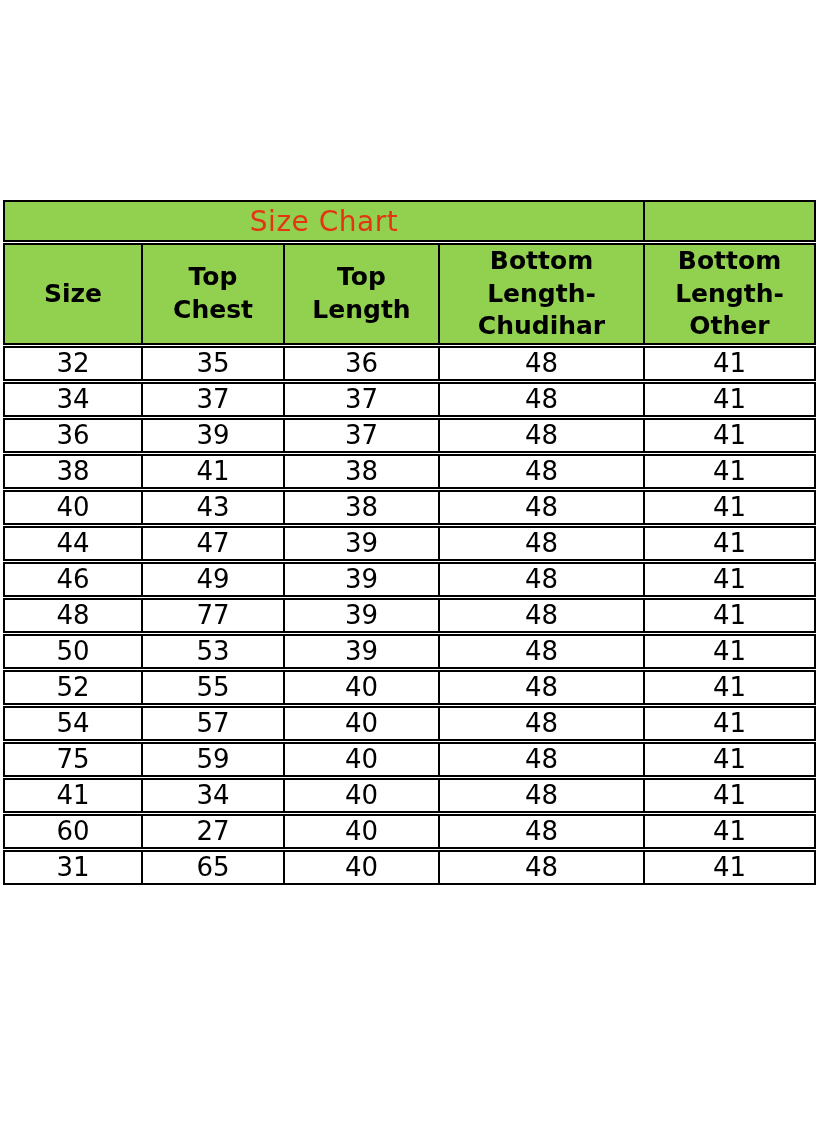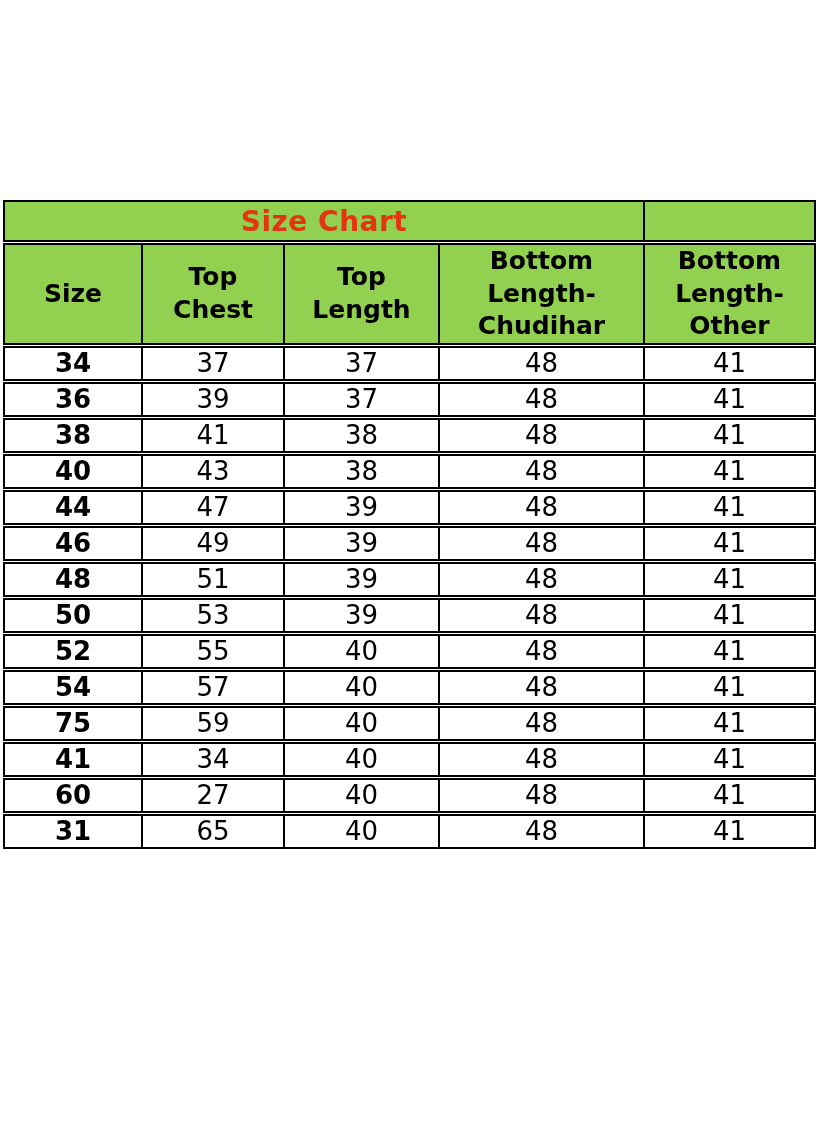--- a/index.html
+++ b/index.html
@@ -35,21 +35,20 @@
     padding: 0;
     text-align: center;
     vertical-align: middle;
     border: 2px solid var(--border-color, #000);
     border-left: none;
     overflow: hidden;
   }
   .size-table th:first-child,
   .size-table td:first-child {
     border-left: 2px solid var(--border-color, #000);
-    font-weight: bold;
   }
 
   .title-cell {
     background: var(--header-bg, #92d050);
     color: var(--title-color, #e43512);
     font-size: 28px;
     font-weight: normal;
     height: 42px;
     letter-spacing: 0.5px;
   }
@@ -98,20 +97,27 @@
         <th class="hcell">Bottom
 Length-
 Chudihar</th>
         <th class="hcell">Bottom
 Length-
 Other</th>
       </tr>
   </thead>
   <tbody id="table-body">
       <tr>
+        <td class="dcell">32</td>
+        <td class="dcell">35</td>
+        <td class="dcell">36</td>
+        <td class="dcell">48</td>
+        <td class="dcell">41</td>
+      </tr>
+      <tr>
         <td class="dcell">34</td>
         <td class="dcell">37</td>
         <td class="dcell">37</td>
         <td class="dcell">48</td>
         <td class="dcell">41</td>
       </tr>
       <tr>
         <td class="dcell">36</td>
         <td class="dcell">39</td>
         <td class="dcell">37</td>
@@ -141,21 +147,21 @@
       </tr>
       <tr>
         <td class="dcell">46</td>
         <td class="dcell">49</td>
         <td class="dcell">39</td>
         <td class="dcell">48</td>
         <td class="dcell">41</td>
       </tr>
       <tr>
         <td class="dcell">48</td>
-        <td class="dcell">51</td>
+        <td class="dcell">77</td>
         <td class="dcell">39</td>
         <td class="dcell">48</td>
         <td class="dcell">41</td>
       </tr>
       <tr>
         <td class="dcell">50</td>
         <td class="dcell">53</td>
         <td class="dcell">39</td>
         <td class="dcell">48</td>
         <td class="dcell">41</td>

